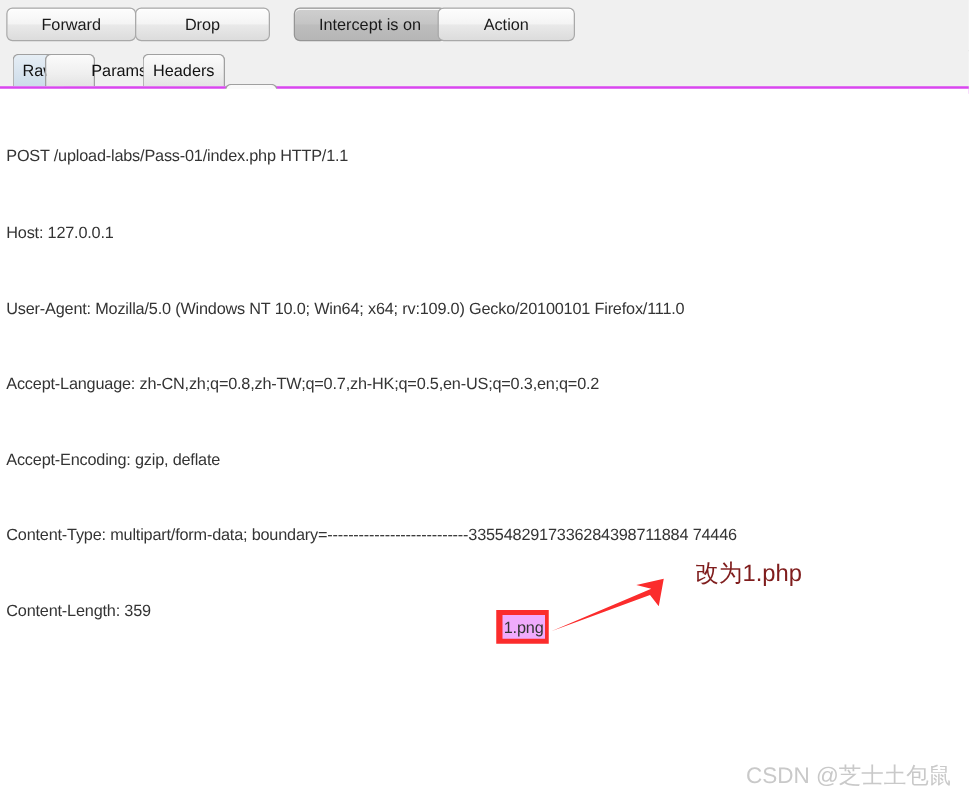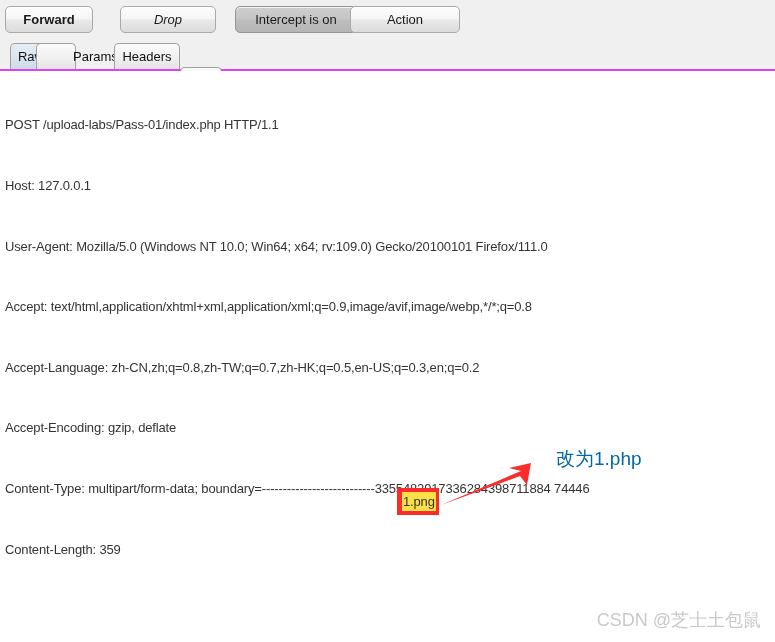--- a/index.html
+++ b/index.html
@@ -37,22 +37,22 @@
     line-height: 25px;
     text-align: center;
     box-sizing: border-box;
     cursor: default;
     box-shadow: 0 1px 0 rgba(255,255,255,0.8) inset;
   }
   .tb-btn.pressed {
     background: linear-gradient(to bottom, #cfcfcf 0%, #c5c5c5 48%, #bdbdbd 52%, #b6b6b6 100%);
     border-color: #959595;
   }
-  #btn-forward { left: 5px;   width: 88px; font-weight: bold; }
-  #btn-drop    { left: 120px; width: 96px; font-style: italic; }
+  #btn-forward { left: 5px;   width: 104px; }
+  #btn-drop    { left: 108px; width: 108px; }
   #btn-intercept { left: 235px; width: 122px; }
   #btn-action  { left: 350px; width: 110px; }
 
   
   .tabstrip {
     position: absolute;
     top: 40px; left: 0;
     width: 775px;
     height: 29px;
     background: #f0f0f0;
@@ -115,21 +115,21 @@
     z-index: 4;
   }
   .hl-text {
     position: absolute;
     left: 402px;
     top: 421px;
     font-family: "Liberation Sans", sans-serif;
     font-size: 13px;
     line-height: 19px;
     color: #ffffff;
-    background: #fde047;
+    background: #f0abfc;
     color: #343434;
     padding: 0 1px;
     z-index: 5;
     letter-spacing: -0.15px;
     white-space: pre;
   }
 
   
   .arrow-svg {
     position: absolute;
@@ -138,21 +138,21 @@
     width: 105px;
     height: 52px;
     z-index: 6;
   }
   .annot-text {
     position: absolute;
     left: 556px;
     top: 375px;
     font-family: "Liberation Sans", sans-serif;
     font-size: 19px;
-    color: #0369a1;
+    color: #7f1d1d;
     white-space: pre;
     z-index: 6;
   }
 
   
   .watermark {
     position: absolute;
     right: 14px;
     bottom: 10px;
     font-family: "Liberation Sans", sans-serif;
@@ -177,21 +177,20 @@
   <div class="tab" id="tab-params">Params</div>
   <div class="tab" id="tab-headers">Headers</div>
   <div class="tab" id="tab-hex">Hex</div>
 </div>
 
 <div class="msgbody">
   <div class="req">
     <span class="line">POST /upload-labs/Pass-01/index.php HTTP/1.1</span>
     <span class="line">Host: 127.0.0.1</span>
     <span class="line">User-Agent: Mozilla/5.0 (Windows NT 10.0; Win64; x64; rv:109.0) Gecko/20100101 Firefox/111.0</span>
-    <span class="line">Accept: text/html,application/xhtml+xml,application/xml;q=0.9,image/avif,image/webp,*/*;q=0.8</span>
     <span class="line">Accept-Language: zh-CN,zh;q=0.8,zh-TW;q=0.7,zh-HK;q=0.5,en-US;q=0.3,en;q=0.2</span>
     <span class="line">Accept-Encoding: gzip, deflate</span>
     <span class="line"><span>Content-Type: multipart/form-data; boundary=---------------------------</span><span>3355482917336284398711884 74446</span></span>
     <span class="line">Content-Length: 359</span>
     
     
     
     
     
     

